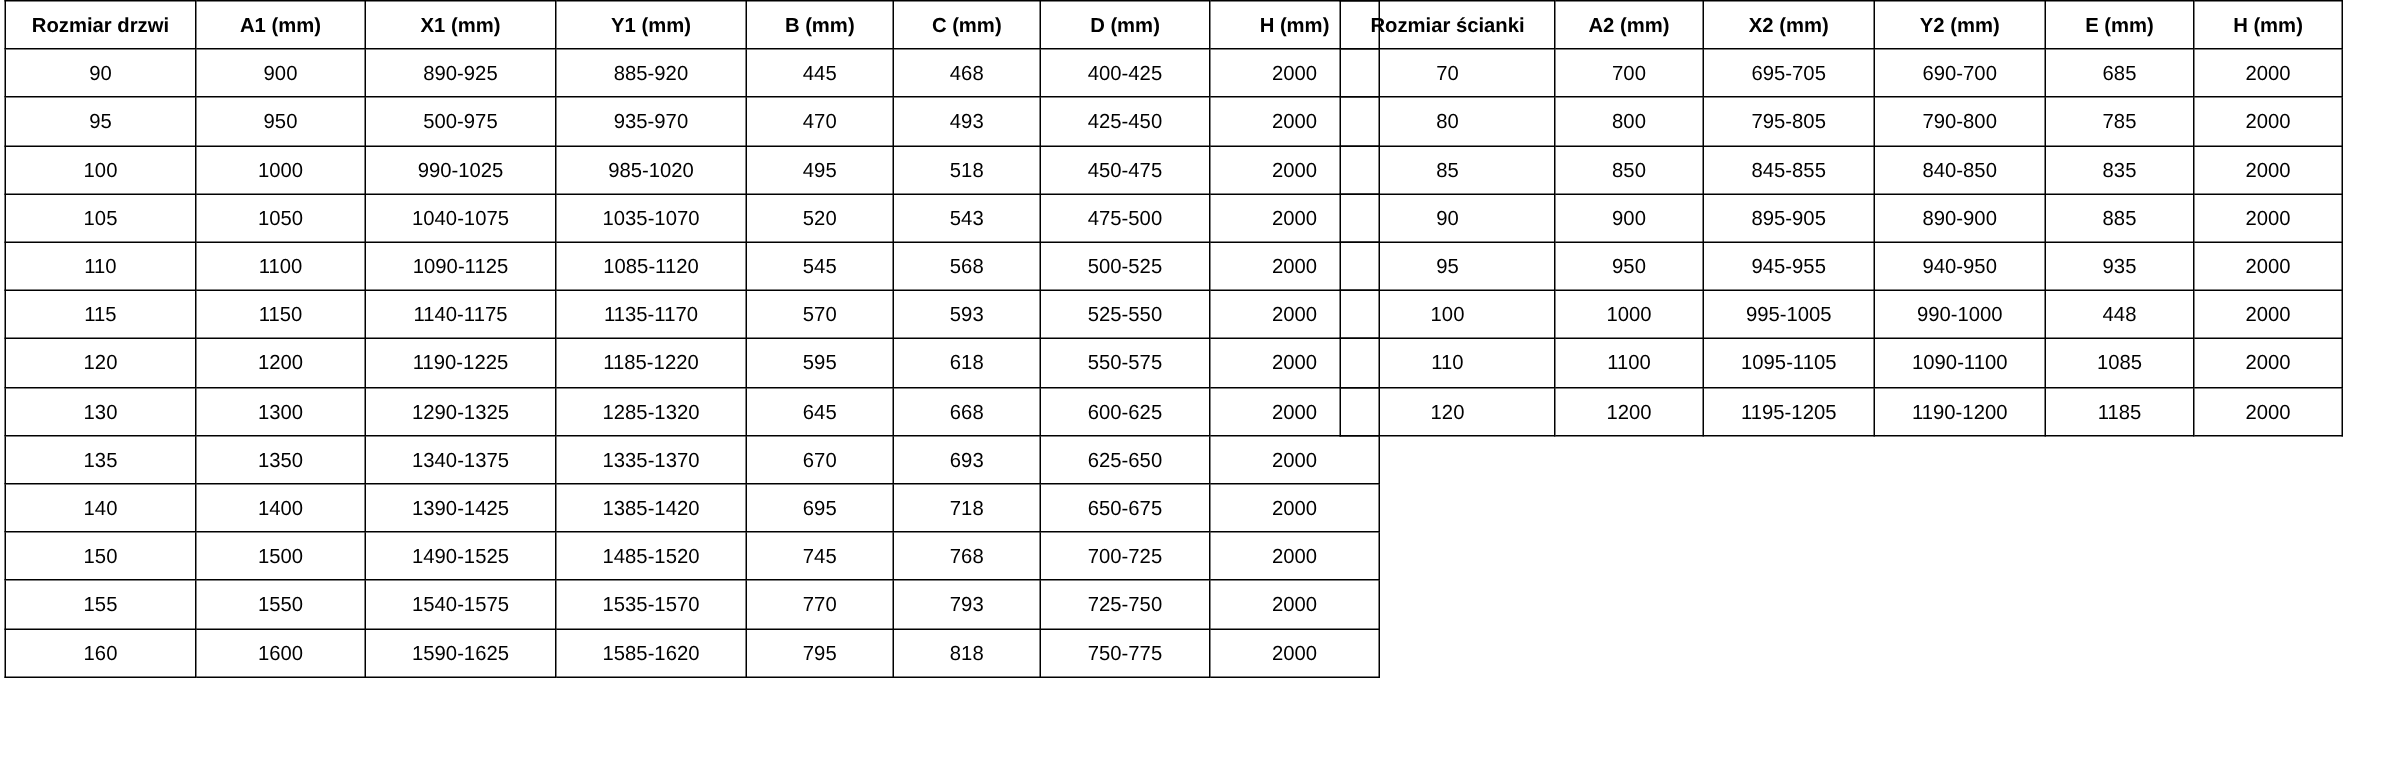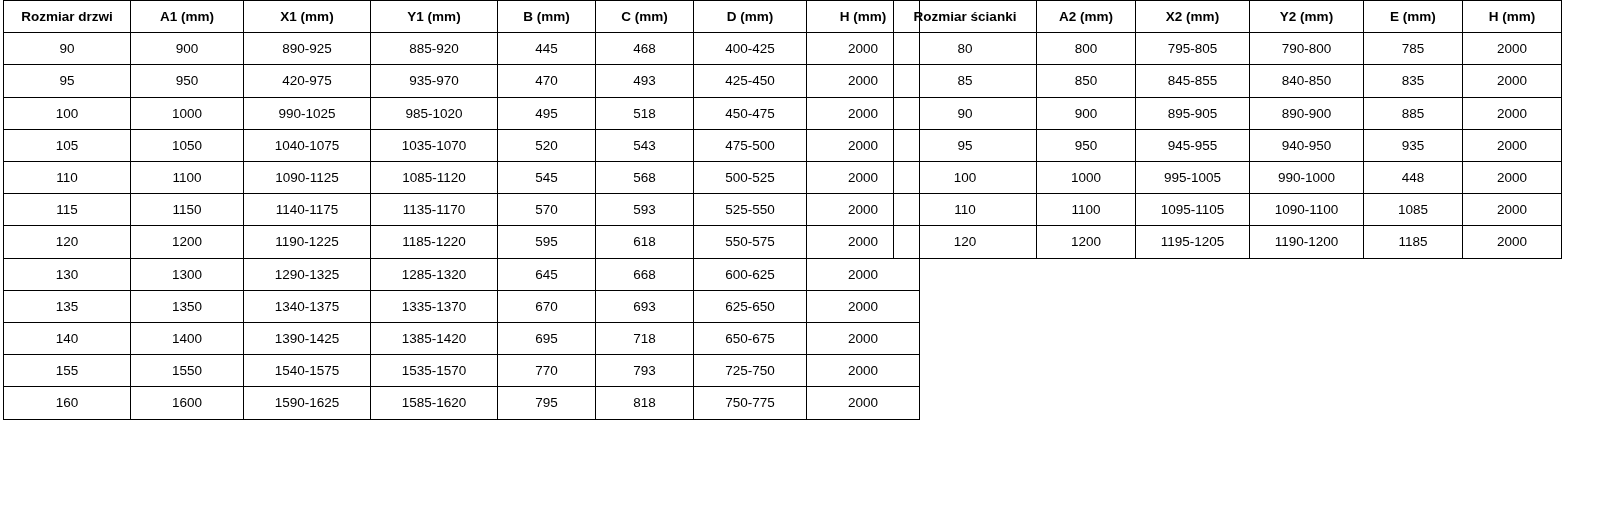--- a/index.html
+++ b/index.html
@@ -102,21 +102,21 @@
             <td>890-925</td>
             <td>885-920</td>
             <td>445</td>
             <td>468</td>
             <td>400-425</td>
             <td>2000</td>
           </tr>
           <tr>
             <td>95</td>
             <td>950</td>
-            <td>420-975</td>
+            <td>500-975</td>
             <td>935-970</td>
             <td>470</td>
             <td>493</td>
             <td>425-450</td>
             <td>2000</td>
           </tr>
           <tr>
             <td>100</td>
             <td>1000</td>
             <td>990-1025</td>
@@ -187,20 +187,30 @@
             <td>2000</td>
           </tr>
           <tr>
             <td>140</td>
             <td>1400</td>
             <td>1390-1425</td>
             <td>1385-1420</td>
             <td>695</td>
             <td>718</td>
             <td>650-675</td>
+            <td>2000</td>
+          </tr>
+          <tr>
+            <td>150</td>
+            <td>1500</td>
+            <td>1490-1525</td>
+            <td>1485-1520</td>
+            <td>745</td>
+            <td>768</td>
+            <td>700-725</td>
             <td>2000</td>
           </tr>
           <tr>
             <td>155</td>
             <td>1550</td>
             <td>1540-1575</td>
             <td>1535-1570</td>
             <td>770</td>
             <td>793</td>
             <td>725-750</td>
@@ -235,20 +245,28 @@
             <th>Rozmiar ścianki</th>
             <th>A2 (mm)</th>
             <th>X2 (mm)</th>
             <th>Y2 (mm)</th>
             <th>E (mm)</th>
             <th>H (mm)</th>
           </tr>
       </thead>
       <tbody id="wall-body">
           <tr>
+            <td>70</td>
+            <td>700</td>
+            <td>695-705</td>
+            <td>690-700</td>
+            <td>685</td>
+            <td>2000</td>
+          </tr>
+          <tr>
             <td>80</td>
             <td>800</td>
             <td>795-805</td>
             <td>790-800</td>
             <td>785</td>
             <td>2000</td>
           </tr>
           <tr>
             <td>85</td>
             <td>850</td>

